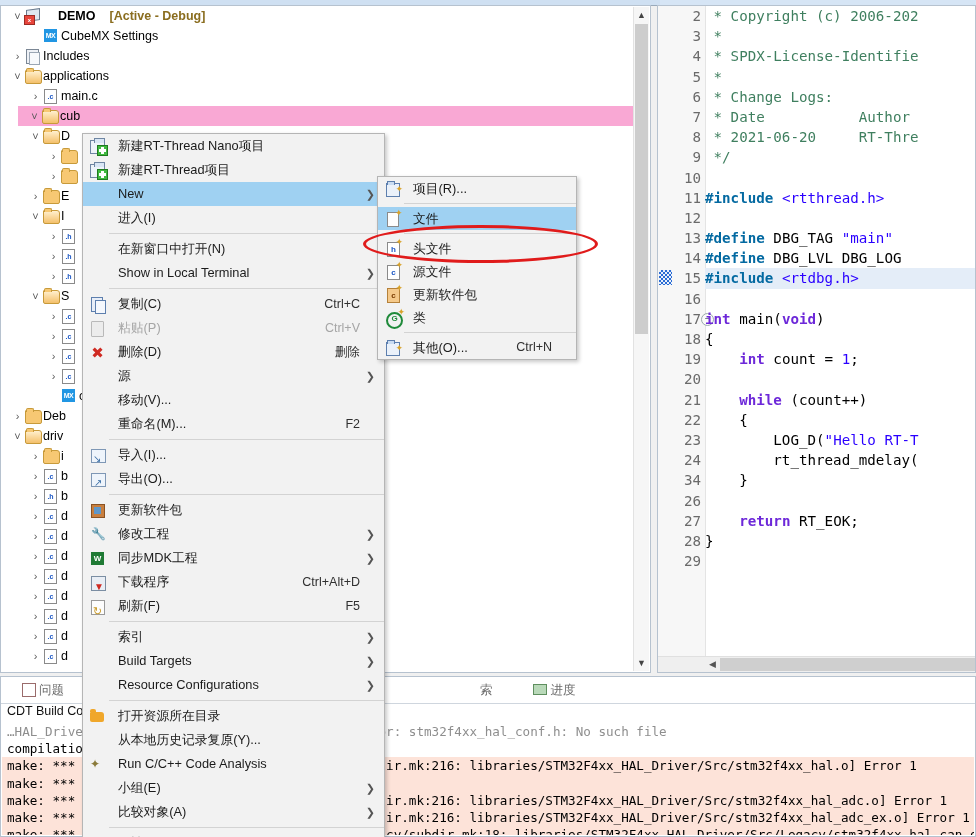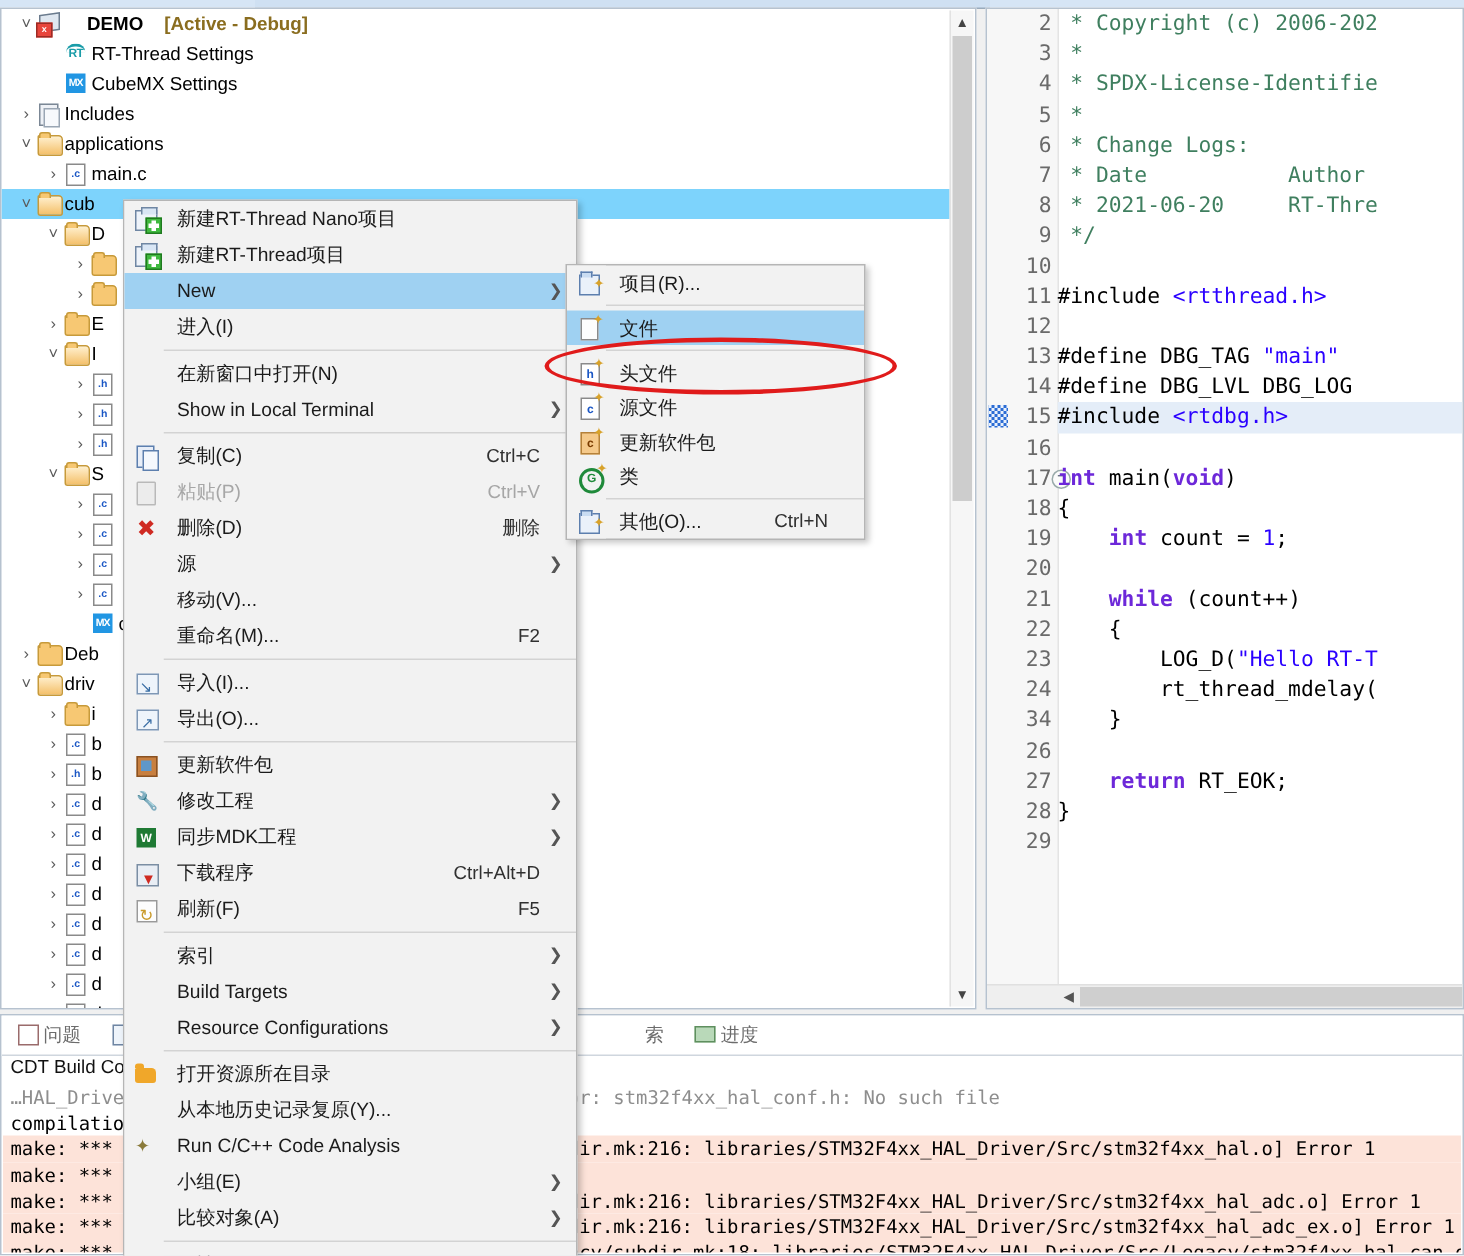--- a/index.html
+++ b/index.html
@@ -15,21 +15,21 @@
 
   
   .tabstrip{position:absolute;left:0;top:0;width:976px;height:5px;background:#d6e5f5;}
   .tabstrip-accent{position:absolute;left:170px;top:0;width:490px;height:5px;background:#cfe0f2;border-bottom:1px solid #9ab;}
 
   
   #explorer{position:absolute;left:0;top:5px;width:651px;height:668px;background:#fff;
             border:1px solid #b6c2cf;box-sizing:border-box;overflow:hidden;}
   #tree{position:absolute;left:0;top:0;width:634px;height:666px;overflow:hidden;}
   .row{position:relative;height:20px;line-height:20px;white-space:nowrap;font-size:12.5px;}
-  .row.sel{background:#7dd3fc;}
+  .row.sel{background:#f9a8d4;margin-left:17px;}
   .tw{display:inline-block;width:13px;text-align:center;color:#5a5a5a;font-size:11px;vertical-align:top;}
   .ico{display:inline-block;width:17px;height:16px;vertical-align:-3px;position:relative;margin-right:2px;}
   .lbl{vertical-align:top;}
   .bold{font-weight:bold;padding-left:15px;}
   .active{color:#8a6d1f;font-weight:bold;}
 
   
   .i-folder{width:15px;height:12px;background:#f7c873;border:1px solid #c79a3a;border-radius:1px 3px 2px 2px;
             position:absolute;left:1px;top:3px;}
   .i-folder:before{content:"";position:absolute;left:0;top:-3px;width:6px;height:3px;background:#f7c873;
@@ -67,31 +67,31 @@
   .gline{height:20.2px;line-height:20.2px;text-align:right;padding-right:4px;color:#6a6a6a;
          font-family:"DejaVu Sans Mono","Liberation Mono",monospace;font-size:14.2px;position:relative;}
   .gline.hl .marker{position:absolute;left:1px;top:2px;width:13px;height:15px;
      background:repeating-conic-gradient(#2b6cd4 0% 25%, #eaf1fb 0% 50%) 0 0/4px 4px;}
   .cline.hl{background:#e4edf8;}
   .fold{position:absolute;right:-9px;top:4px;width:11px;height:11px;border:1px solid #9aa;border-radius:50%;
         background:#fbfbfb;font-size:9px;line-height:9px;text-align:center;color:#456;}
   .k{color:#6d28d9;font-weight:bold;}
   .cm{color:#3f7f5f;}
   .st{color:#2a00ff;}
-  .pp{color:#000000;font-weight:normal;}
+  .pp{color:#0369a1;font-weight:bold;}
   .inc{color:#2a00ff;}
   .hsb{position:absolute;left:0;right:0;bottom:0;height:15px;background:#efefef;border-top:1px solid #e0e0e0;}
   .hsb .arl{position:absolute;left:47px;top:0;width:15px;height:15px;text-align:center;line-height:15px;font-size:9px;color:#555;}
   .hsb .htrack{position:absolute;left:62px;right:0;top:1px;height:13px;background:#cfcfcf;}
 
   
   #console{position:absolute;left:0;top:676px;width:976px;height:161px;background:#fff;border:1px solid #b6c2cf;
            box-sizing:border-box;overflow:hidden;}
   .cv-tabs{position:absolute;left:0;top:0;height:26px;right:0;background:#fff;border-bottom:1px solid #cfd6de;white-space:nowrap;}
-  .cv-tab{display:inline-block;height:26px;line-height:26px;padding:0 10px;color:#6c6c6c;font-size:12.5px;}
+  .cv-tab{display:inline-block;height:26px;line-height:26px;padding:0 20px;color:#6c6c6c;font-size:12.5px;}
   .cv-tab .tico{display:inline-block;width:15px;height:13px;vertical-align:-2px;margin-right:3px;position:relative;}
   .cv-title{position:absolute;left:6px;top:27px;font-size:12.5px;color:#111;}
   .cv-body{position:absolute;left:1px;right:1px;top:46px;bottom:1px;overflow:hidden;
            font-family:"DejaVu Sans Mono","Liberation Mono",monospace;font-size:12.6px;}
   .lgl{height:17.2px;line-height:17.2px;white-space:pre;padding-left:5px;}
   .lgl.err{background:#fde3d9;}
   .lgl.clip{color:#8e8e8e;}
 
   
   #ctx{position:absolute;left:82px;top:133px;width:301px;background:#f2f2f2;border:1px solid #b5b5b5;
@@ -164,21 +164,20 @@
 
   <div class="tabstrip"></div>
   <div class="tabstrip-accent"></div>
 
   <div id="explorer">
     <div id="tree">
         <div class="row"><span style="display:inline-block;width:10px"></span><span class="tw">˅</span><span class="ico"><span class="i-demo">
               <span class="d1"></span>
               <span class="d2">x</span>
             </span></span><span class="lbl bold">DEMO</span><span class="active" style="margin-left:14px">[Active - Debug]</span></div>
-        <div class="row"><span style="display:inline-block;width:28px"></span><span class="tw"></span><span class="ico"><span class="i-rt">RT</span></span><span class="lbl">RT-Thread Settings</span></div>
         <div class="row"><span style="display:inline-block;width:28px"></span><span class="tw"></span><span class="ico"><span class="i-mx">MX</span></span><span class="lbl">CubeMX Settings</span></div>
         <div class="row"><span style="display:inline-block;width:10px"></span><span class="tw">›</span><span class="ico"><span class="i-inc"></span></span><span class="lbl">Includes</span></div>
         <div class="row"><span style="display:inline-block;width:10px"></span><span class="tw">˅</span><span class="ico"><span class="i-folder open"></span></span><span class="lbl">applications</span></div>
         <div class="row"><span style="display:inline-block;width:28px"></span><span class="tw">›</span><span class="ico"><span class="i-cfile">.c</span></span><span class="lbl">main.c</span></div>
         <div class="row sel"><span style="display:inline-block;width:10px"></span><span class="tw">˅</span><span class="ico"><span class="i-folder open"></span></span><span class="lbl">cub</span></div>
         <div class="row"><span style="display:inline-block;width:28px"></span><span class="tw">˅</span><span class="ico"><span class="i-folder open"></span></span><span class="lbl">D</span></div>
         <div class="row"><span style="display:inline-block;width:46px"></span><span class="tw">›</span><span class="ico"><span class="i-folder"></span></span><span class="lbl"></span></div>
         <div class="row"><span style="display:inline-block;width:46px"></span><span class="tw">›</span><span class="ico"><span class="i-folder"></span></span><span class="lbl"></span></div>
         <div class="row"><span style="display:inline-block;width:28px"></span><span class="tw">›</span><span class="ico"><span class="i-folder"></span></span><span class="lbl">E</span></div>
         <div class="row"><span style="display:inline-block;width:28px"></span><span class="tw">˅</span><span class="ico"><span class="i-folder open"></span></span><span class="lbl">I</span></div>

